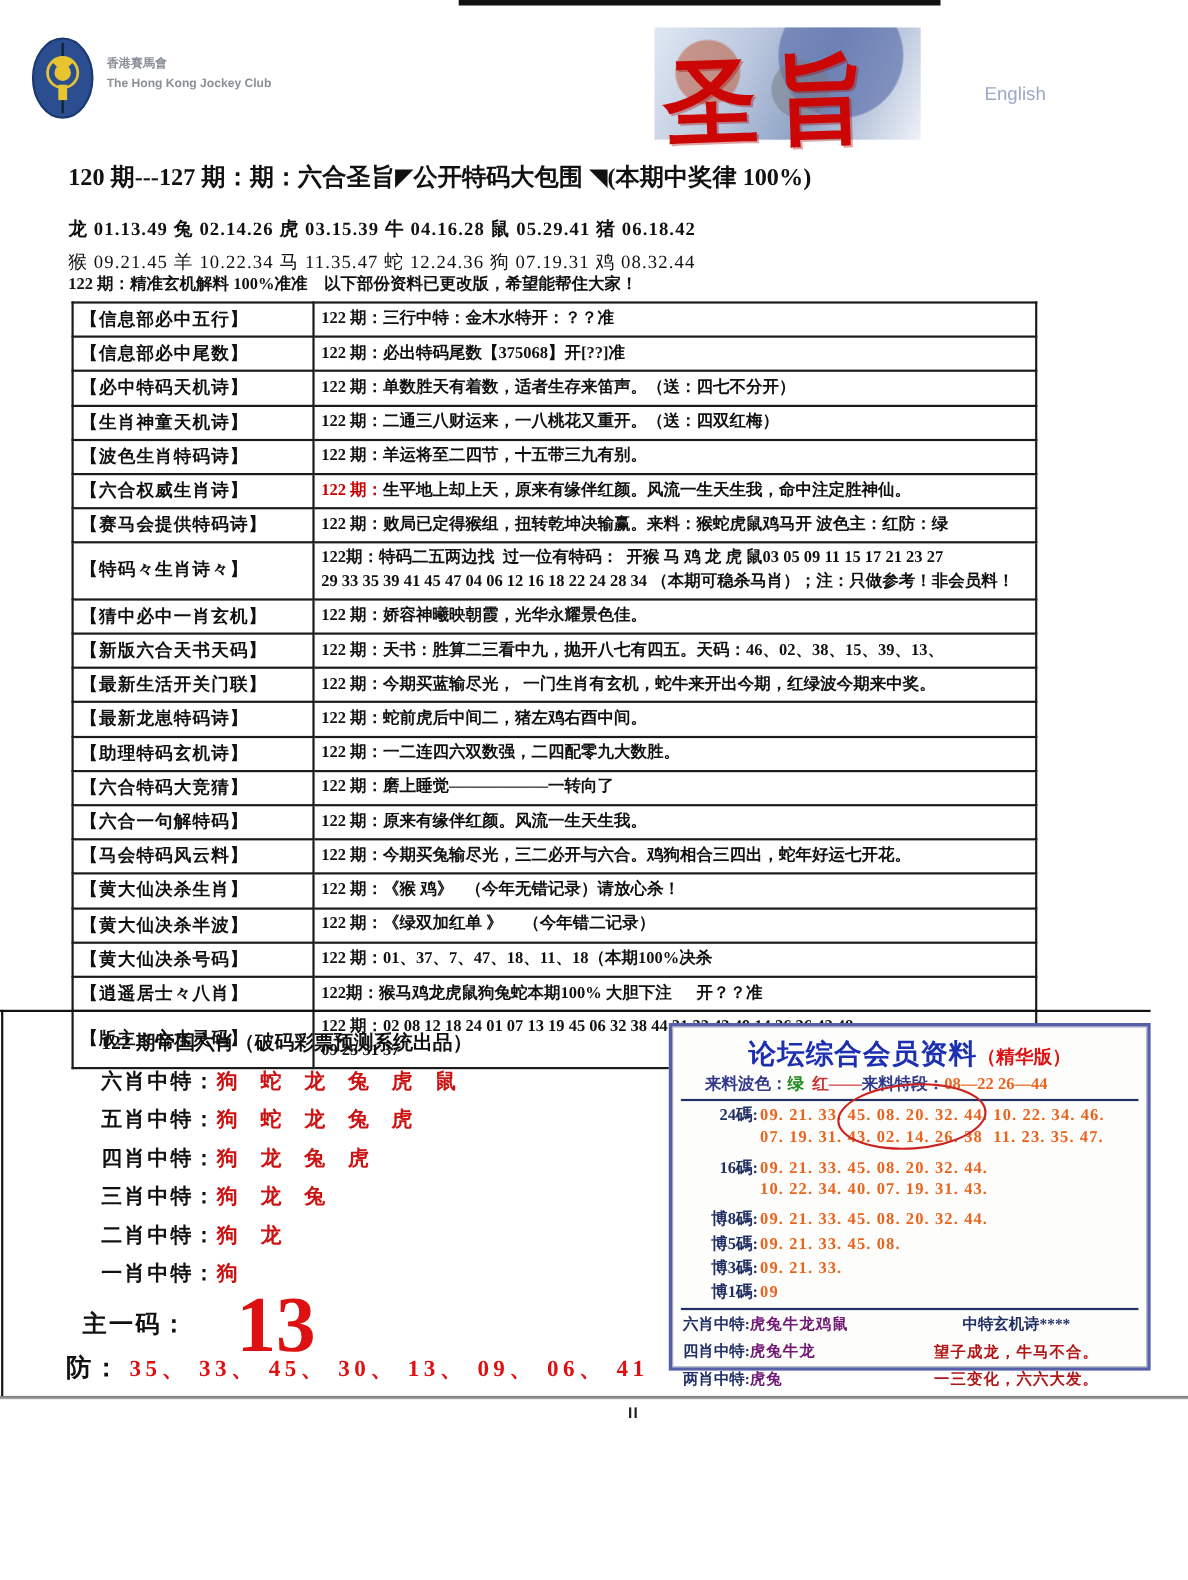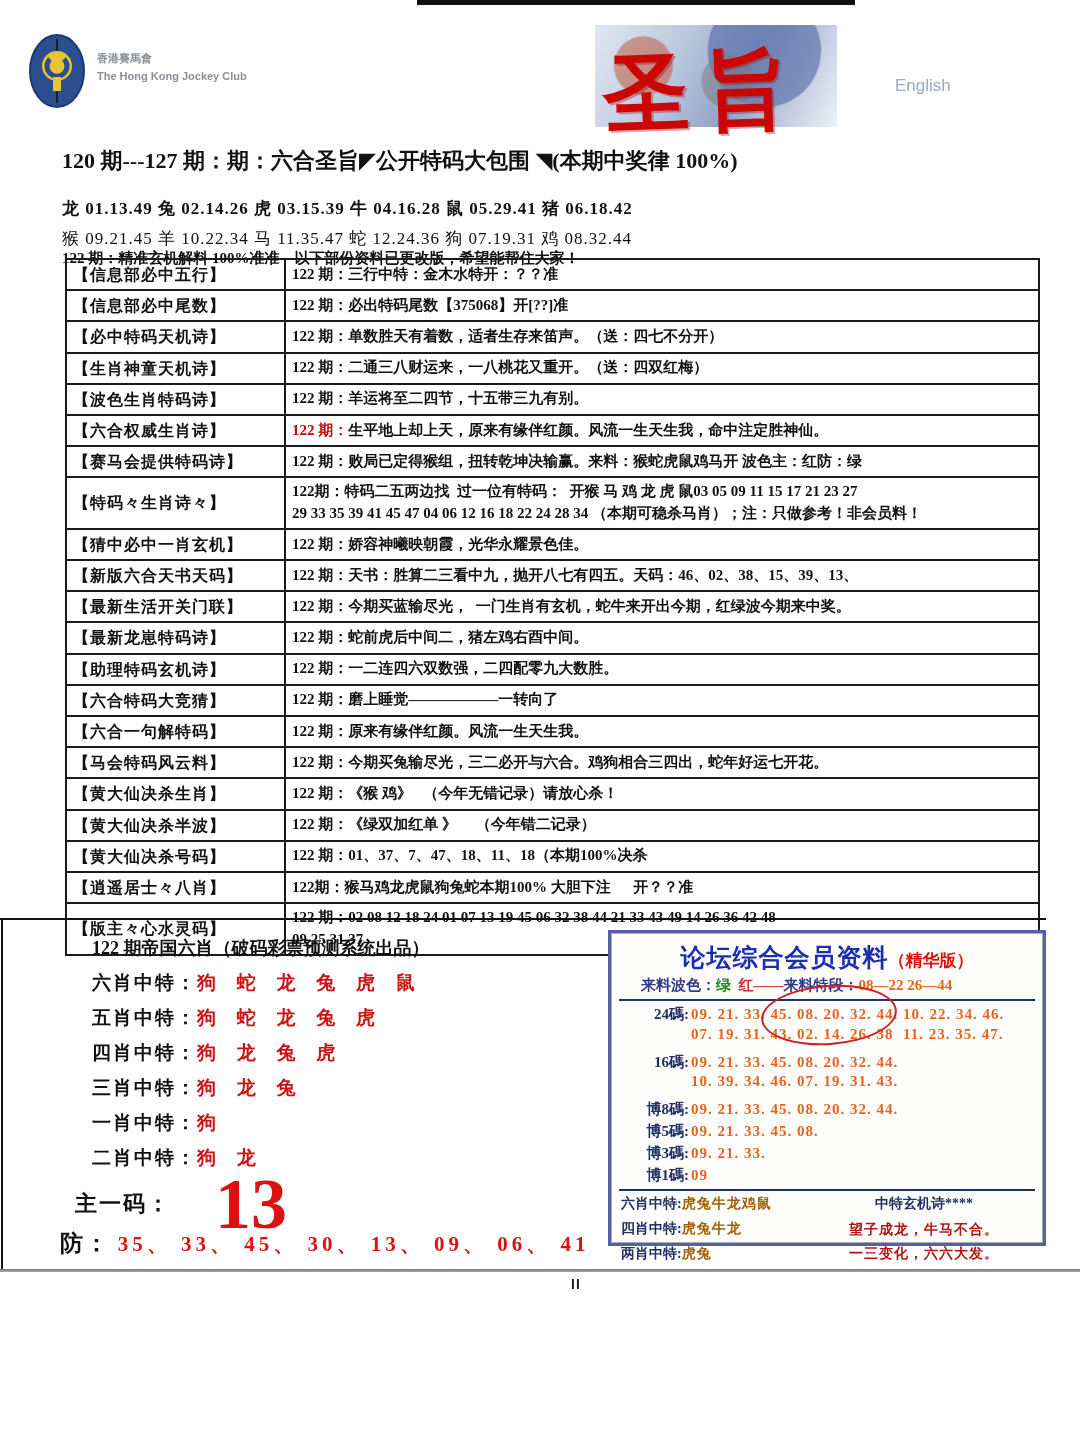--- a/index.html
+++ b/index.html
@@ -22,21 +22,21 @@
                font-family:"DejaVu Serif",serif;letter-spacing:14px;white-space:nowrap;
                text-shadow:2px 2px 0 rgba(160,0,0,.35);}
   .english-link{position:absolute;left:895px;top:76px;color:#9aa9c6;font-size:17px;
                 font-family:"Liberation Sans",sans-serif;}
   
   .doc-title{position:absolute;left:62px;top:146px;font-size:22px;font-weight:bold;white-space:nowrap;}
   .zodiac1{position:absolute;left:62px;top:197px;font-size:17px;font-weight:bold;letter-spacing:1px;white-space:nowrap;}
   .zodiac2{position:absolute;left:62px;top:227px;font-size:17px;font-weight:normal;letter-spacing:1px;white-space:nowrap;}
   .notice{position:absolute;left:62px;top:249px;font-size:15px;font-weight:bold;white-space:pre-wrap;}
   
-  .main-table{position:absolute;left:65px;top:258px;width:975px;border-collapse:collapse;
+  .main-table{position:absolute;left:65px;top:274px;width:878px;border-collapse:collapse;
               table-layout:fixed;}
   .main-table td{border:2px solid #1b1b1b;font-size:15px;font-weight:bold;
                  padding:3px 6px;vertical-align:middle;line-height:1.45;white-space:pre-wrap;}
   .main-table td.lbl{width:205px;font-size:16px;letter-spacing:1px;}
   .period{font-weight:bold;}
   .period.red{color:#cc0000;}
   
   .bottom-divider{position:absolute;left:0;top:918px;width:1046px;height:2px;background:#111;}
   .left-edge{position:absolute;left:1px;top:918px;width:2px;height:353px;background:#111;}
   
@@ -67,21 +67,21 @@
   .orange{color:#e8641e;}
   .mb-hr{border:none;border-top:2px solid #223066;margin:4px 8px;}
   .mb-codes{margin:0 4px 0 0;font-size:15px;font-weight:bold;line-height:1.32;}
   .mb-code-row{display:flex;margin-bottom:2px;}
   .mb-code-row .clbl{width:78px;text-align:right;color:#223066;flex:none;}
   .mb-code-row .cval{color:#e8641e;letter-spacing:1px;white-space:pre-wrap;padding-left:2px;}
   .gap6{height:6px;}
   .mb-bottom{display:flex;margin:2px 6px 0 10px;font-size:14px;font-weight:bold;}
   .mb-z{width:190px;}
   .mb-z .zrow{margin-bottom:7px;color:#223066;white-space:nowrap;}
-  .mb-z .zrow .val{color:#a16207;letter-spacing:1px;}
+  .mb-z .zrow .val{color:#701a75;letter-spacing:1px;}
   .mb-poem{flex:1;text-align:center;}
   .mb-poem .ptitle{color:#223066;margin-bottom:8px;}
   .mb-poem .pline{color:#b01818;margin-bottom:6px;letter-spacing:1px;}
   .red-ellipse{position:absolute;left:150px;top:52px;width:132px;height:56px;
                border:2px solid #cc2222;border-radius:50%;transform:rotate(-4deg);pointer-events:none;}
   
   .footer-line{position:absolute;left:0;top:1269px;width:1080px;height:3px;
                background:linear-gradient(#777,#aaa);}
   .footer-mark{position:absolute;left:571px;top:1276px;font-size:14px;font-weight:bold;color:#222;
                font-family:"Liberation Sans",sans-serif;letter-spacing:1px;}
@@ -209,22 +209,22 @@
 
   <div class="bottom-divider"></div>
   <div class="left-edge"></div>
 
   <div class="empire">
     <div class="empire-title">122 期帝国六肖（破码彩票预测系统出品）</div>
     <div class="empire-row"><span>六肖中特：</span><span class="val">狗 蛇 龙 兔 虎 鼠</span></div>
     <div class="empire-row"><span>五肖中特：</span><span class="val">狗 蛇 龙 兔 虎</span></div>
     <div class="empire-row"><span>四肖中特：</span><span class="val">狗 龙 兔 虎</span></div>
     <div class="empire-row"><span>三肖中特：</span><span class="val">狗 龙 兔</span></div>
+    <div class="empire-row"><span>二肖中特：</span><span class="val">狗 龙</span></div>
     <div class="empire-row"><span>一肖中特：</span><span class="val">狗</span></div>
-    <div class="empire-row"><span>二肖中特：</span><span class="val">狗 龙</span></div>
   </div>
 
   <div class="main-code-row">
     <span class="main-code-label">主一码：</span>
     <span class="main-code">13</span>
   </div>
 
   <div class="guard-row">
     <span>防：</span>
     <span class="val">35、 33、 45、 30、 13、 09、 06、 41</span>
@@ -239,21 +239,21 @@
     </div>
     <hr class="mb-hr">
     <div class="mb-codes">
       <div class="mb-code-row">
           <span class="clbl">24碼:</span>
           <span class="cval"><span>09. 21. 33. 45. 08. 20. 32. 44. 10. 22. 34. 46.</span><br><span>07. 19. 31. 43. 02. 14. 26. 38  11. 23. 35. 47.</span></span>
         </div>
       <div class="gap6"></div>
       <div class="mb-code-row">
           <span class="clbl">16碼:</span>
-          <span class="cval"><span>09. 21. 33. 45. 08. 20. 32. 44.</span><br><span>10. 39. 34. 46. 07. 19. 31. 43.</span></span>
+          <span class="cval"><span>09. 21. 33. 45. 08. 20. 32. 44.</span><br><span>10. 22. 34. 40. 07. 19. 31. 43.</span></span>
         </div>
       <div class="gap6"></div>
       <div class="mb-code-row">
           <span class="clbl">博8碼:</span>
           <span class="cval">09. 21. 33. 45. 08. 20. 32. 44.</span>
         </div>
       <div class="mb-code-row">
           <span class="clbl">博5碼:</span>
           <span class="cval">09. 21. 33. 45. 08.</span>
         </div>

